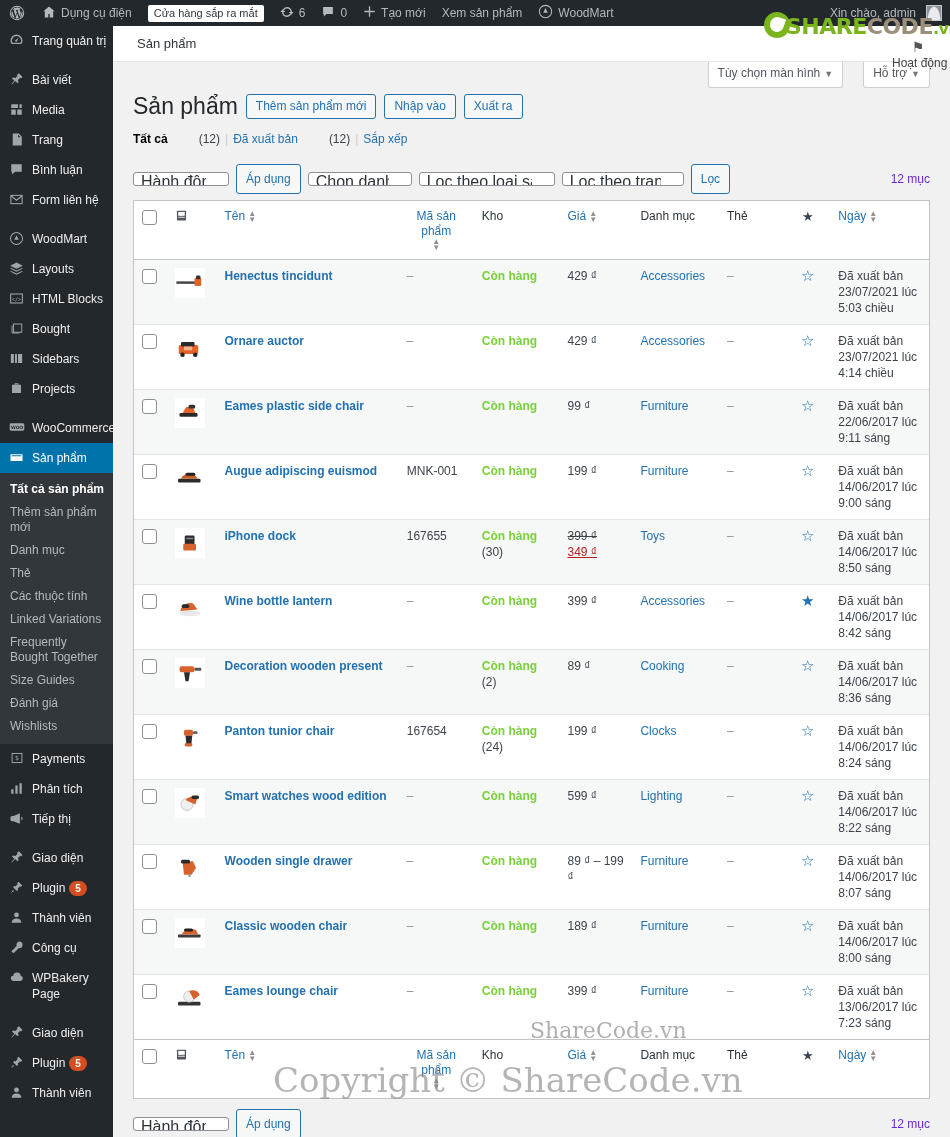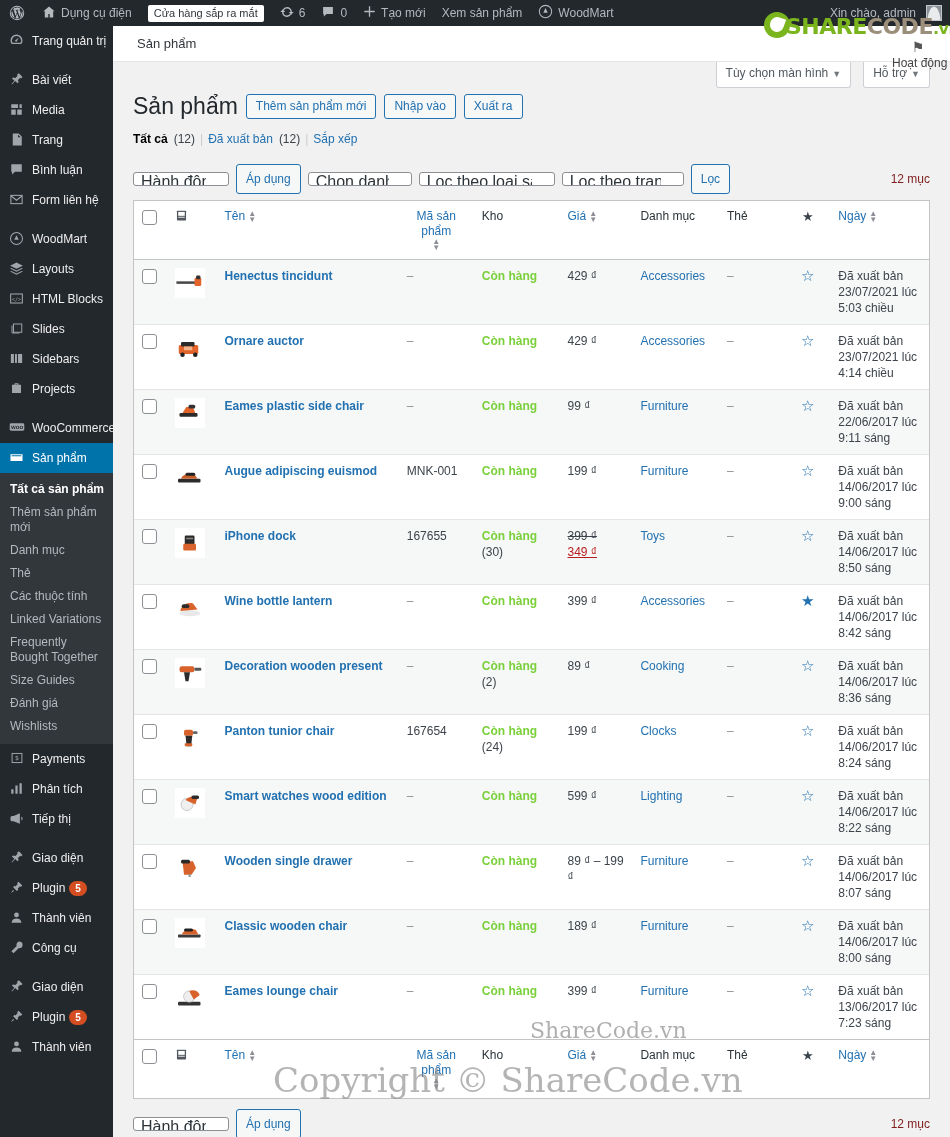--- a/index.html
+++ b/index.html
@@ -116,21 +116,21 @@
   
   #wpbody {
     position:absolute; top:62px; left:113px; width:837px; height:1075px;
     background:#f1f1f1; overflow:hidden;
   }
   #wpbody-inner { padding:10px 20px 0 20px; }
 
   
   .screen-meta {
     position:absolute; right:20px; top:0px;
-    display:flex; gap:12px;
+    display:flex; gap:20px;
   }
   .meta-btn {
     background:#fff; border:1px solid #ccd0d4; border-bottom-color:#ccd0d4;
     border-top:none; border-radius:0 0 3px 3px;
     font-size:12px; color:#50575e; padding:4px 9px 5px 9px; line-height:15px;
   }
   .meta-btn .caret { font-size:9px; margin-left:4px; color:#72777c; }
 
   
   .title-row { display:flex; align-items:center; gap:8px; margin-top:20px; }
@@ -157,24 +157,24 @@
     background:#f6f7f7; border:1px solid #2271b1; border-radius:3px;
     color:#2271b1; font-size:12px; padding:3px 10px; line-height:17px;
     height:26px;
   }
 
   
   ul.subsubsub {
     list-style:none; margin:10px 0 0 0; padding:0;
     font-size:12px; color:#3c434a; display:flex; gap:0; align-items:center;
   }
-  ul.subsubsub li { display:flex; align-items:flex-start; }
+  ul.subsubsub li { display:flex; align-items:flex-start;gap:13px; }
   ul.subsubsub a { color:#2271b1; text-decoration:none; }
   ul.subsubsub li.current-li a { color:#000; font-weight:600; }
-  ul.subsubsub .cnt { color:#3c434a; margin-left:6px; }
+  ul.subsubsub .cnt { color:#3c434a; margin-left:18px; }
   ul.subsubsub .sep { color:#ccc; margin:0 5px; }
 
   
   .tablenav {
     display:flex; align-items:center; gap:7px;
     margin:18px 0 6px 0; height:30px;
   }
   .tablenav.bottom { margin:10px 0 0 0; }
   select.wp-select {
     height:14px; border:1px solid #8c8f94; border-radius:3px; background:#fff;
@@ -186,21 +186,21 @@
       linear-gradient(135deg, #50575e 50%, transparent 50%);
     background-position: calc(100% - 12px) 13px, calc(100% - 7px) 13px;
     background-size: 5px 5px, 5px 5px;
     background-repeat:no-repeat;
   }
   .wp-button {
     height:30px; background:#f6f7f7; border:1px solid #2271b1; border-radius:3px;
     color:#2271b1; font-size:12px; padding:0 9px; line-height:28px;
   }
   .displaying-num {
-    margin-left:auto; font-size:12px; color:#7f1d1d;
+    margin-left:auto; font-size:12px; color:#6d28d9;
   }
 
   
   table.wp-list-table {
     width:100%; border-collapse:separate; border-spacing:0;
     background:#fff; border:1px solid #c3c4c7;
     font-size:12px; border-radius:0;
   }
   table.wp-list-table thead th,
   table.wp-list-table tfoot th {
@@ -426,21 +426,21 @@
     <span class="mlabel">HTML Blocks</span>
   </div>
 
   <div class="menu-row">
     <span class="menu-icon">
       <svg class="vsvg" width="15" height="15" viewBox="0 0 20 20" fill="none" stroke="#a0a5aa" stroke-width="1.3">
         <rect x="6" y="4" width="11" height="11"></rect>
         <path d="M4 6v10h10"></path>
       </svg>
     </span>
-    <span class="mlabel">Slides</span>
+    <span class="mlabel">Bought</span>
   </div>
 
   <div class="menu-row">
     <span class="menu-icon">
       <svg class="vsvg" width="15" height="15" viewBox="0 0 20 20" fill="#a0a5aa">
         <rect x="2.5" y="4" width="4" height="12"></rect>
         <rect x="8" y="4" width="2.6" height="12"></rect>
         <rect x="12" y="4" width="5.5" height="12"></rect>
       </svg>
     </span>
@@ -550,20 +550,28 @@
 
   <div class="menu-row">
     <span class="menu-icon">
       <svg class="vsvg" width="15" height="15" viewBox="0 0 20 20" fill="#a0a5aa">
         <path d="M14.2 2a4.3 4.3 0 00-4 5.9l-7 7 2.9 2.9 7-7A4.3 4.3 0 1014.2 2z"></path>
       </svg>
     </span>
     <span class="mlabel">Công cụ</span>
   </div>
 
+  <div class="menu-row">
+    <span class="menu-icon">
+      <svg class="vsvg" width="16" height="15" viewBox="0 0 20 20" fill="#a0a5aa">
+        <path d="M5.5 14.5a3.5 3.5 0 01-.4-7A5 5 0 0115 7.6a3.5 3.5 0 01-.5 6.9h-9z"></path>
+      </svg>
+    </span>
+    <span class="mlabel">WPBakery Page</span>
+  </div>
   <div class="menu-sep"></div>
 
   <div class="menu-row">
     <span class="menu-icon">
       <svg class="vsvg" width="15" height="15" viewBox="0 0 20 20" fill="#a0a5aa">
         <path d="M13.5 2l4.5 4.5-2 2-1-1-3 3 .8 3.2-1.4 1.4-3.2-3.2L4 16.6 3.4 16l3.7-4.2L3.9 8.6l1.4-1.4L8.5 8l3-3-1-1 2-2z"></path>
       </svg>
     </span>
     <span class="mlabel">Giao diện</span>
   </div>

